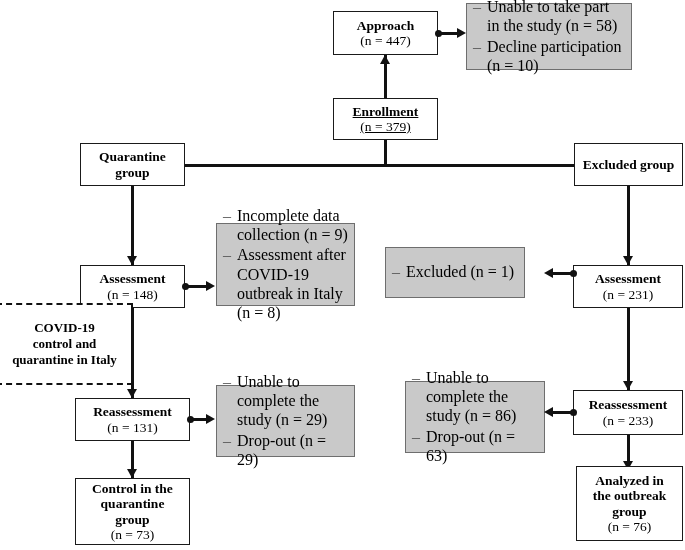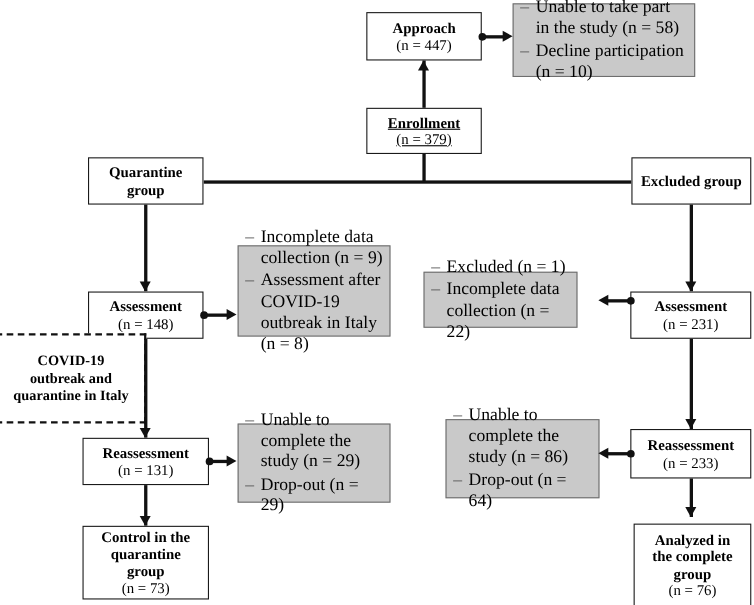--- a/index.html
+++ b/index.html
@@ -170,30 +170,29 @@
   <div class="dot" style="left:182px; top:283px;"></div>
 
   <div class="box" style="left:573px; top:265px; width:110px; height:43px;">
     <span class="ttl">Assessment</span>
     <span class="num">(n = 231)</span>
   </div>
 
   <div class="gray" style="left:385px; top:247px; width:140px; height:51px;">
     <ul>
       <li>Excluded (n = 1)</li>
-      <li>Incomplete data collection (n = 22)</li>
     </ul>
   </div>
   <div class="ln" style="left:552px; top:272px; width:22px; height:3px;"></div>
   <div class="arrow-l" style="left:544px; top:268px;"></div>
   <div class="dot" style="left:570px; top:270px;"></div>
 
   <div class="box dashed" style="left:-4px; top:303px; width:137px; height:82px;">
     <span>COVID-19</span>
-    <span>outbreak and</span>
+    <span>control and</span>
     <span>quarantine in Italy</span>
   </div>
 
   <div class="ln" style="left:131px; top:308px; width:3px; height:90px;"></div>
   <div class="arrow-d" style="left:127px; top:389px;"></div>
 
   <div class="ln" style="left:627px; top:308px; width:3px; height:82px;"></div>
   <div class="arrow-d" style="left:623px; top:381px;"></div>
 
   <div class="box" style="left:75px; top:398px; width:115px; height:43px;">
@@ -212,40 +211,40 @@
   <div class="dot" style="left:187px; top:416px;"></div>
 
   <div class="box" style="left:573px; top:390px; width:110px; height:45px;">
     <span class="ttl">Reassessment</span>
     <span class="num">(n = 233)</span>
   </div>
 
   <div class="gray" style="left:405px; top:381px; width:140px; height:72px;">
     <ul>
       <li>Unable to complete the study (n = 86)</li>
-      <li>Drop-out (n = 64)</li>
+      <li>Drop-out (n = 63)</li>
     </ul>
   </div>
   <div class="ln" style="left:552px; top:411px; width:22px; height:3px;"></div>
   <div class="arrow-l" style="left:544px; top:407px;"></div>
   <div class="dot" style="left:570px; top:409px;"></div>
 
   <div class="ln" style="left:131px; top:441px; width:3px; height:37px;"></div>
   <div class="arrow-d" style="left:127px; top:469px;"></div>
 
   <div class="box" style="left:75px; top:478px; width:115px; height:67px;">
     <span class="ttl">Control in the</span>
     <span class="ttl">quarantine</span>
     <span class="ttl">group</span>
     <span class="num">(n = 73)</span>
   </div>
 
   <div class="ln" style="left:627px; top:435px; width:3px; height:35px;"></div>
   <div class="arrow-d" style="left:623px; top:461px;"></div>
 
-  <div class="box" style="left:576px; top:476px; width:107px; height:75px;">
+  <div class="box" style="left:576px; top:466px; width:107px; height:75px;">
     <span class="ttl">Analyzed in</span>
-    <span class="ttl">the complete</span>
+    <span class="ttl">the outbreak</span>
     <span class="ttl">group</span>
     <span class="num">(n = 76)</span>
   </div>
 
 </div>
 
 </body></html>

